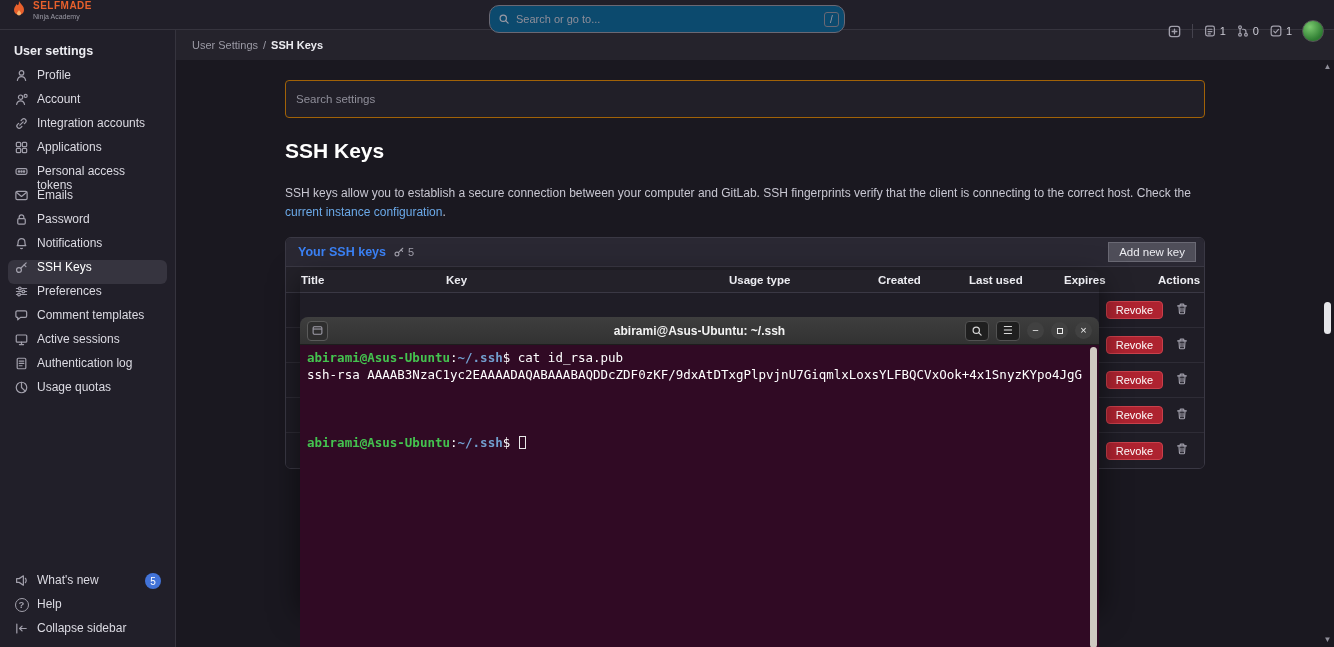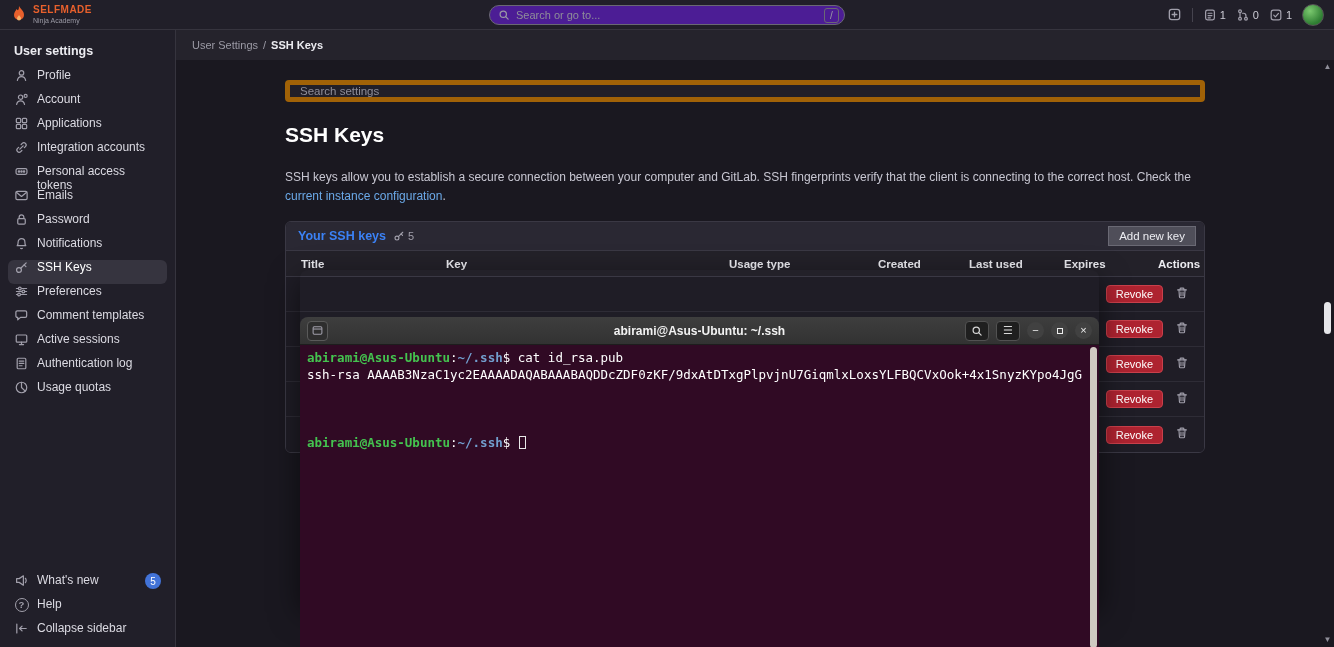--- a/index.html
+++ b/index.html
@@ -8,29 +8,29 @@
     font-family:"Liberation Sans", sans-serif;
     background:#1a1820; color:#ececf1; position:relative; font-size:12px;
   }
   svg { display:block; }
   .ico { display:inline-flex; align-items:center; justify-content:center; color:#a19fab; flex:0 0 auto; }
 
   
   .topbar {
     position:absolute; left:0; top:0; width:1334px; height:30px;
     background:#211f29; border-bottom:1px solid #36343e;
-    display:flex; padding:0 10px; z-index:50;
+    display:flex; padding:0 10px; z-index:50;flex-direction:column;
   }
   .logo { display:flex; align-items:center; gap:5px; }
   .logo-text { display:flex; flex-direction:column; line-height:1; }
   .logo-title { color:#e8602c; font-weight:bold; font-size:10px; letter-spacing:.5px; }
   .logo-sub { color:#9b9aa5; font-size:7px; margin-top:2px; }
   .global-search {
     position:absolute; left:50%; top:5px; transform:translateX(-50%);
-    width:356px; height:20px; background:#4c1d95; border:1px solid #6a6874;
+    width:356px; height:28px; background:#0c4a6e; border:1px solid #6a6874;
     border-radius:10px; display:flex; align-items:center; padding:0 5px 0 8px; gap:6px;
   }
   .global-search input {
     flex:1; background:transparent; border:none; outline:none; color:#cdccd6;
     font-size:11px; font-family:"Liberation Sans", sans-serif;
   }
   .global-search input::placeholder { color:#8f8e99; }
   .kbd-shortcut {
     width:15px; height:15px; border:1px solid #6a6874; border-radius:3px;
     color:#9b9aa5; font-size:10px; display:flex; align-items:center; justify-content:center;
@@ -69,21 +69,21 @@
 
   
   .main { position:absolute; left:176px; top:30px; right:0; bottom:0; background:#1a1820; }
   .breadcrumb-bar {
     height:30px; background:#25232c; display:flex; align-items:center;
     padding:0 16px; font-size:11px; color:#9b9aa5; gap:5px;
   }
   .breadcrumb-current { color:#ececf1; font-weight:bold; }
   .content { width:920px; margin-left:109px; padding-top:20px; }
   .settings-search {
-    width:100%; height:22px; background:#211f28; border:5px solid #a16207; border-radius:4px;
+    width:100%; height:38px; background:#211f28; border:1px solid #a16207; border-radius:4px;
     color:#cdccd6; padding:0 10px; font-size:11.5px; outline:none;
     font-family:"Liberation Sans", sans-serif;
   }
   .settings-search::placeholder { color:#8f8e99; }
   .page-title { font-size:21px; font-weight:bold; margin-top:21px; color:#fff; }
   .page-desc { margin-top:21px; font-size:12px; line-height:1.55; color:#c8c7d2; }
   .page-desc a { color:var(--accent-link,#6ba9e8); text-decoration:none; }
 
   
   .card { margin-top:16px; border:1px solid #3a3844; border-radius:6px; overflow:hidden; }
@@ -253,38 +253,38 @@
         <svg width="15" height="15" viewBox="0 0 16 16" fill="none" stroke="currentColor" stroke-width="1.3" stroke-linecap="round">
           <circle cx="7" cy="5.5" r="2.3"></circle>
           <path d="M2.8 13.3c.5-2.5 2.2-3.8 4.2-3.8s3.7 1.3 4.2 3.8"></path>
           <circle cx="12.4" cy="4.2" r="1.6"></circle>
         </svg>
       </span>
     <span>Account</span>
   </div>
   <div class="s-item">
     <span class="ico">
+        <svg width="15" height="15" viewBox="0 0 16 16" fill="none" stroke="currentColor" stroke-width="1.3" stroke-linecap="round">
+          <path d="M6.2 9.8l3.6-3.6"></path>
+          <path d="M7.6 4.8l1.2-1.2a2.4 2.4 0 013.4 3.4l-1.2 1.2"></path>
+          <path d="M8.4 11.2l-1.2 1.2a2.4 2.4 0 01-3.4-3.4l1.2-1.2"></path>
+        </svg>
+      </span>
+    <span>Integration accounts</span>
+  </div>
+  <div class="s-item">
+    <span class="ico">
         <svg width="15" height="15" viewBox="0 0 16 16" fill="none" stroke="currentColor" stroke-width="1.3">
           <rect x="2.5" y="2.5" width="4.6" height="4.6" rx="1"></rect>
           <rect x="8.9" y="2.5" width="4.6" height="4.6" rx="1"></rect>
           <rect x="2.5" y="8.9" width="4.6" height="4.6" rx="1"></rect>
           <rect x="8.9" y="8.9" width="4.6" height="4.6" rx="1"></rect>
         </svg>
       </span>
     <span>Applications</span>
-  </div>
-  <div class="s-item">
-    <span class="ico">
-        <svg width="15" height="15" viewBox="0 0 16 16" fill="none" stroke="currentColor" stroke-width="1.3" stroke-linecap="round">
-          <path d="M6.2 9.8l3.6-3.6"></path>
-          <path d="M7.6 4.8l1.2-1.2a2.4 2.4 0 013.4 3.4l-1.2 1.2"></path>
-          <path d="M8.4 11.2l-1.2 1.2a2.4 2.4 0 01-3.4-3.4l1.2-1.2"></path>
-        </svg>
-      </span>
-    <span>Integration accounts</span>
   </div>
   <div class="s-item">
     <span class="ico">
         <svg width="15" height="15" viewBox="0 0 16 16" fill="none" stroke="currentColor" stroke-width="1.3">
           <rect x="2.2" y="5" width="11.6" height="6" rx="1.6"></rect>
           <circle cx="5.3" cy="8" r=".7" fill="currentColor"></circle>
           <circle cx="8" cy="8" r=".7" fill="currentColor"></circle>
           <circle cx="10.7" cy="8" r=".7" fill="currentColor"></circle>
         </svg>
       </span>

